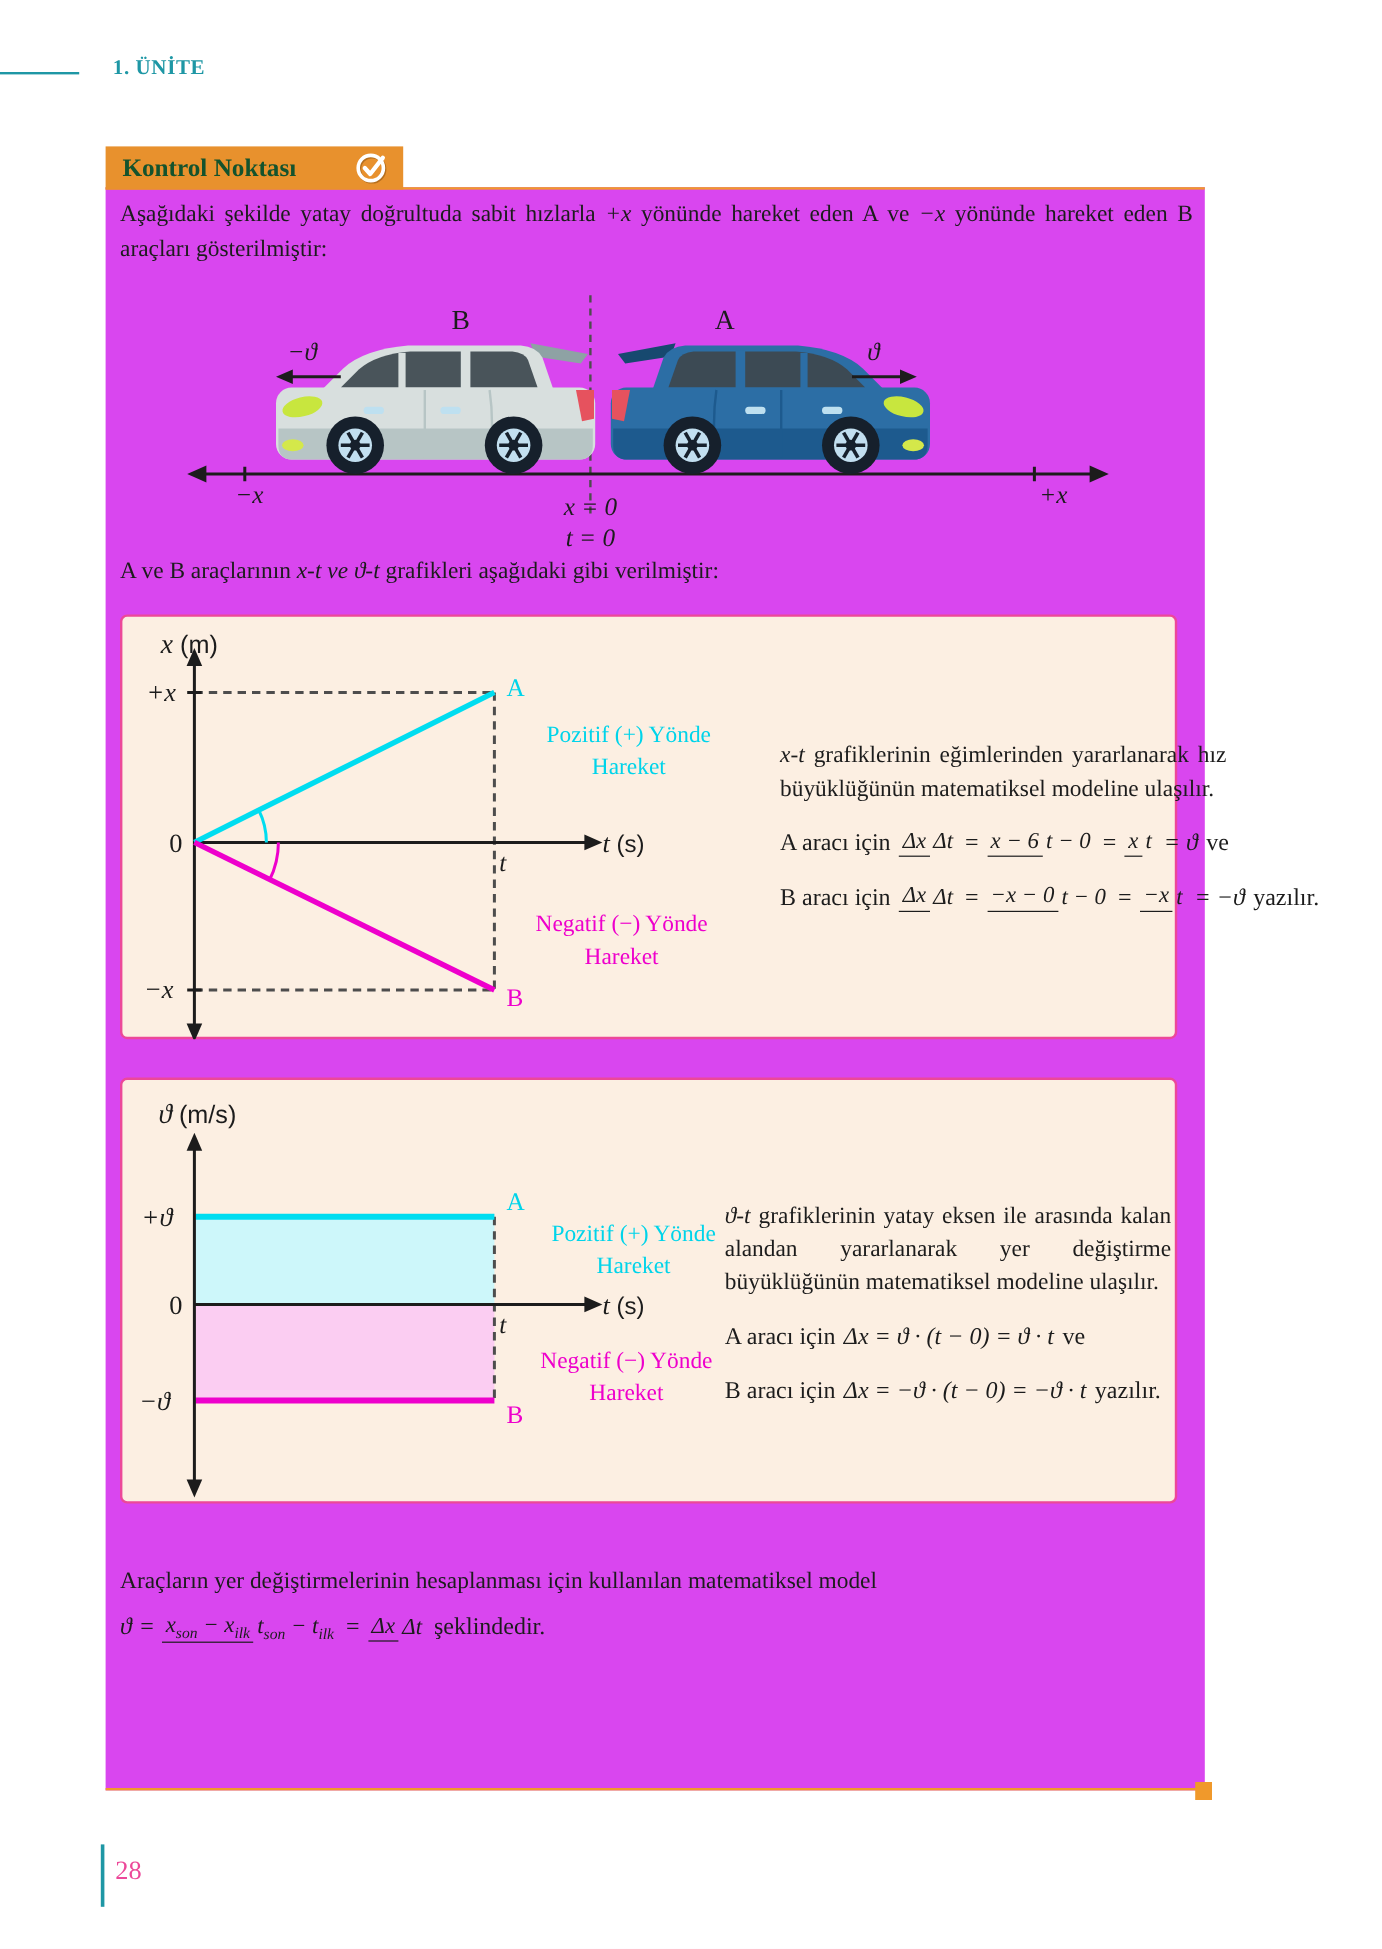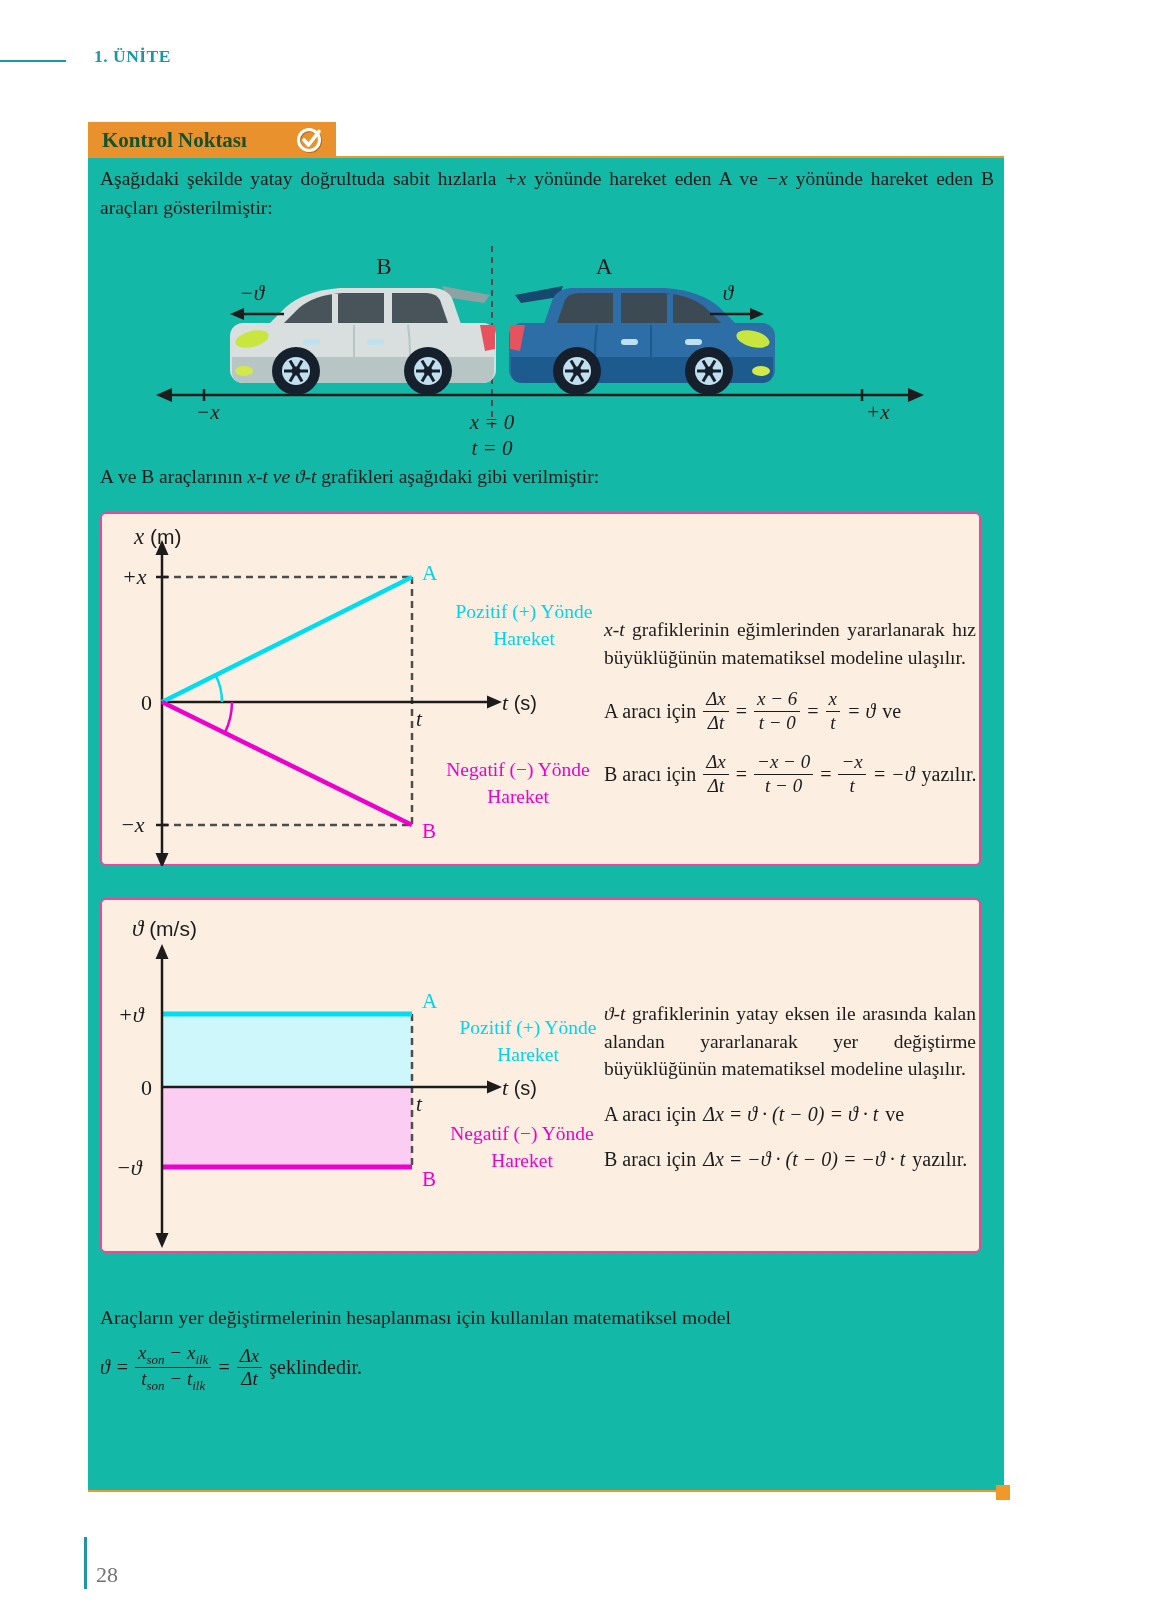--- a/index.html
+++ b/index.html
@@ -13,21 +13,21 @@
   .unit-title { position:absolute; left:94px; top:46px; color:#1e97a5; font-weight:bold; font-size:17.5px; letter-spacing:.5px; }
   
   .content-wrap { position:absolute; left:88px; top:122px; width:916px; height:1380px; }
   .tab {
     position:absolute; left:0; top:0; width:248px; height:36px; background:#e8912d;
     display:flex; align-items:center; justify-content:space-between; padding:0 10px 0 14px; z-index:2;
   }
   .tab-title { font-weight:bold; font-size:21px; color:#14532d; }
   .cream-box {
     position:absolute; left:0; top:34px; width:916px; height:1336px;
-    background:#14b8a6; border-top:2.5px solid #f0992b; border-bottom:2.5px solid #f0992b;
+    background:#d946ef; border-top:2.5px solid #f0992b; border-bottom:2.5px solid #f0992b;
   }
   .corner-square { position:absolute; left:908px; top:1363px; width:14px; height:15px; background:#f0992b; }
   
   .intro-para { position:absolute; left:12px; top:6px; width:894px; font-size:19.5px; line-height:1.5; text-align:justify; }
   .graphs-intro { position:absolute; left:12px; top:308px; width:894px; font-size:19.5px; }
   .ital { font-style:italic; }
   
   .figure-svg { position:absolute; left:0; top:80px; }
   .figure-svg text { font-family:"Liberation Serif","DejaVu Serif",serif; fill:#1c1c1c; }
   .fig-axis { stroke:#1c1c1c; stroke-width:2.5; }
@@ -61,36 +61,36 @@
   .graph-svg { position:absolute; left:2px; top:0; }
   .graph-svg text { font-family:"Liberation Serif","DejaVu Serif",serif; fill:#1c1c1c; }
   .g-axis { stroke:#1c1c1c; stroke-width:2.5; fill:none; }
   .g-dash { stroke:#4d4d4d; stroke-width:2.5; stroke-dasharray:7 5; fill:none; }
   .g-arrowhead { fill:#1c1c1c; }
   .cyan-stroke { stroke:#00ddf0; }
   .mag-stroke { stroke:#ee00cc; }
   .cyan-text { fill:#00d4ea !important; }
   .mag-text { fill:#ee00cc !important; }
   .panel-text { position:absolute; left:502px; width:372px; font-size:19.5px; line-height:1.42; }
-  .panel1 .panel-text { top:102px; }
+  .panel1 .panel-text { top:102px;margin-left:46px; }
   .panel2 .panel-text { top:100px; }
   .panel-para { text-align:justify; }
   .f-row { display:flex; align-items:center; gap:7px; margin-top:17px; font-size:20px; flex-wrap:nowrap; white-space:nowrap; }
-  .frac { display:inline-flex; flex-direction:column; align-items:center; font-style:italic; font-size:19px; line-height:1.18; }
+  .frac { display:inline-flex; align-items:center; font-style:italic; font-size:19px; line-height:1.18; }
   .frac .num { border-bottom:1.8px solid #1c1c1c; padding:0 3px; }
   .frac .den { padding:0 3px; }
   sub { font-size:13px; font-style:italic; }
   
   .bottom-block { position:absolute; left:12px; top:1146px; width:894px; font-size:19.5px; line-height:1.45; }
   .bottom-line2 { margin-top:9px; }
   .bottom-line3 { margin-top:7px; }
   .bottom-formula { margin-top:10px; }
   
   .pagenum-bar { position:absolute; left:84px; top:1537px; width:3px; height:52px; background:#1e97a5; }
-  .pagenum { position:absolute; left:96px; top:1546px; font-size:22px; color:#737373;margin-top:16px; }
+  .pagenum { position:absolute; left:96px; top:1546px; font-size:22px; color:#ec4899; }
 </style>
 </head>
 <body>
 
 <div class="page">
 
   <div class="unit-line"></div>
   <div class="unit-title">1. ÜNİTE</div>
 
   <div class="content-wrap">

